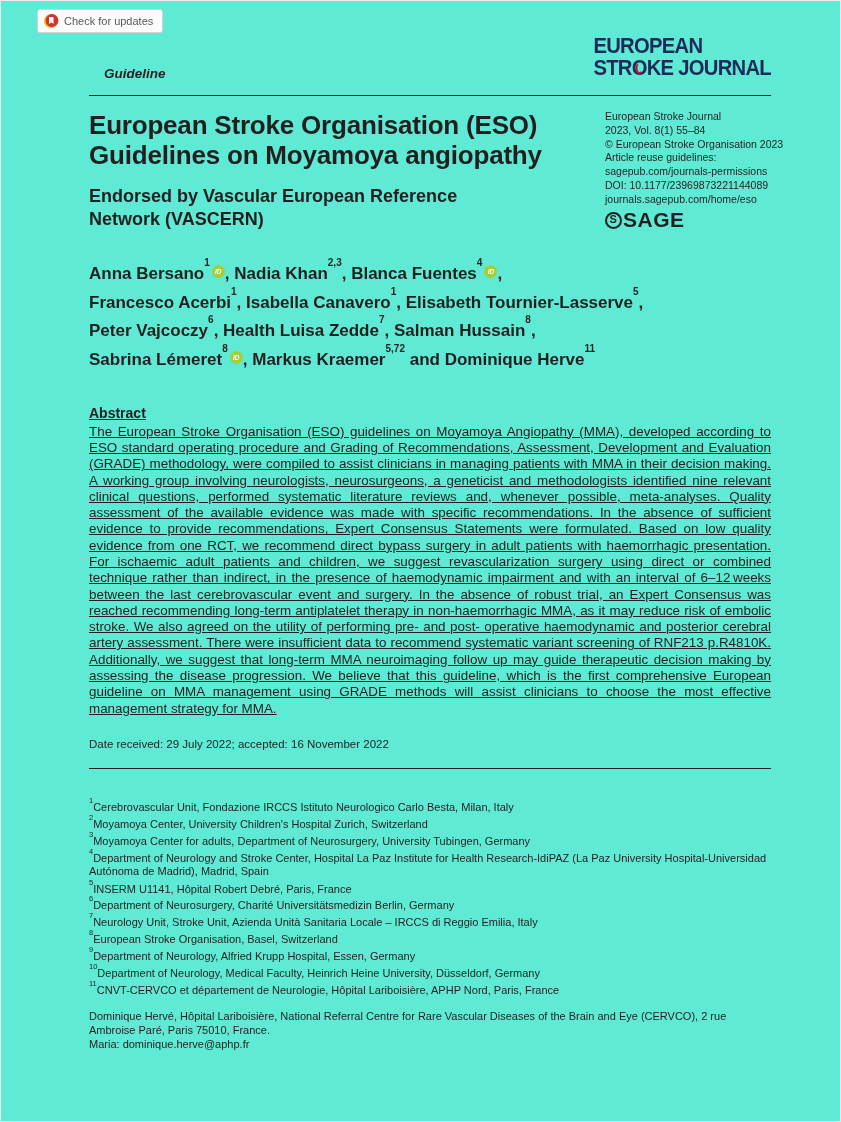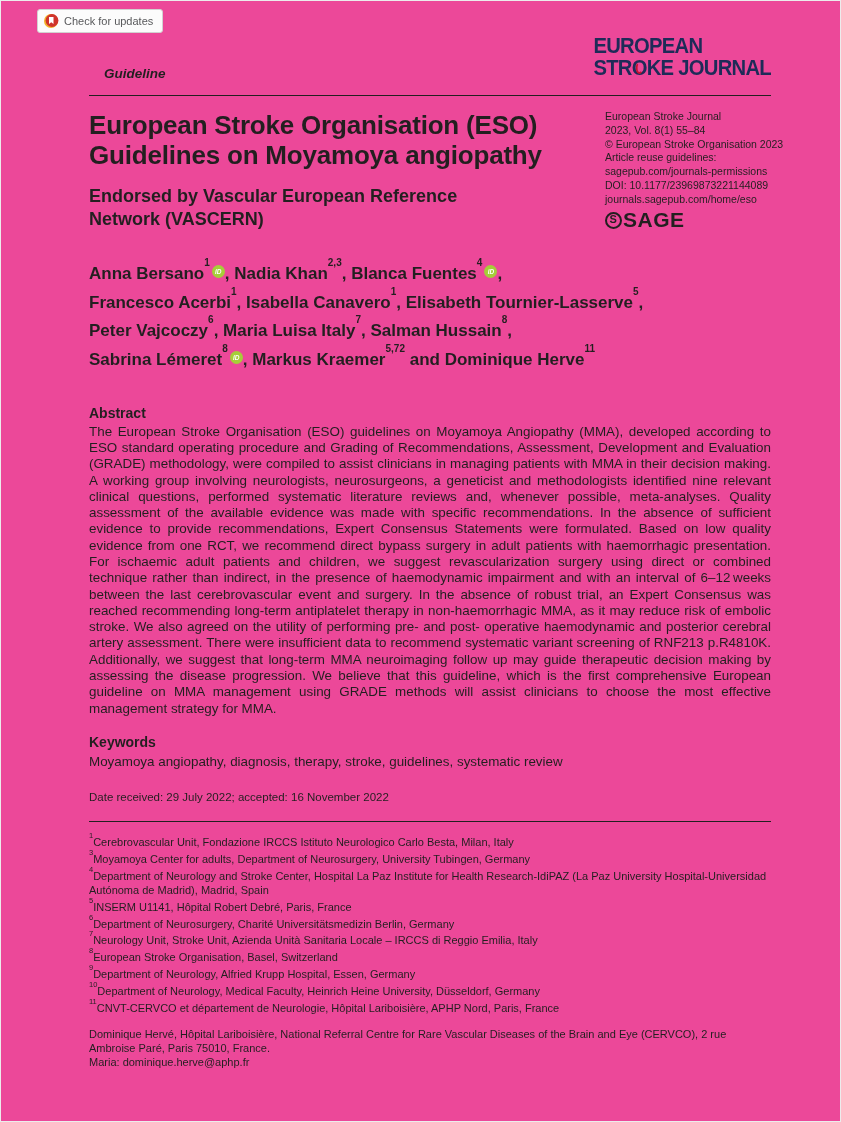--- a/index.html
+++ b/index.html
@@ -1,20 +1,20 @@
 <!DOCTYPE html>
 <html><head>
 <meta charset="utf-8">
 <style>
   * { margin:0; padding:0; box-sizing:border-box; }
   html,body { background:#ffffff; }
   body { font-family:"Liberation Sans", sans-serif; color:#231f20; }
   .page {
     position:relative; width:841px; height:1122px; margin:0 auto;
-    background:#ec4899; border:1px solid #ececec; overflow:hidden;
+    background:#5eead4; border:1px solid #ececec; overflow:hidden;
   }
   
   .crossmark-badge {
     position:absolute; top:8px; left:36px;
     display:inline-flex; align-items:center; gap:5px;
     border:1px solid #d2d2d2; border-radius:3px; background:#fcfcfc;
     padding:3px 9px 3px 5px; font-size:11px; color:#58595b; cursor:pointer;
   }
   .cm-icon { width:16px; height:16px; display:inline-block; }
   
@@ -52,30 +52,30 @@
   
   .authors { margin-top:26px; font-size:17px; font-weight:700; line-height:24px; }
   .authors sup { font-size:10px; position:relative; top:-6px; font-weight:700; }
   .orcid {
     display:inline-flex; align-items:center; justify-content:center;
     width:13px; height:13px; border-radius:50%; background:#a6ce39;
     color:#fff; font-size:6.5px; font-weight:700; font-style:italic;
     position:relative; top:-5px; margin-left:2px; cursor:pointer;
   }
   
-  .abstract { margin-top:32px; }
+  .abstract { margin-top:32px;text-decoration:underline; }
   .section-heading { font-size:14px; font-weight:700; line-height:18px; margin-bottom:2px; }
   .abstract-text { font-size:13.4px; line-height:16.3px; text-align:justify; }
   
   .keywords { margin-top:16px; }
   .keywords-text { font-size:13.4px; line-height:17px; }
   .date-line { margin-top:20px; font-size:11.5px; line-height:14px; }
   .rule2 { margin-top:17px; border-top:1.5px solid #231f20; }
   
-  .footnotes { margin-top:10px; font-size:11px; line-height:14.2px; }
+  .footnotes { margin-top:28px; font-size:11px; line-height:14.2px; }
   .footnotes sup { font-size:7.5px; position:relative; top:-3px; }
   
   .corresponding { margin-top:12px; font-size:11px; line-height:14.2px; }
   .corresponding .ca-heading { font-weight:700; font-size:11.5px; margin-bottom:1px; }
   .email-link { color:#231f20; text-decoration:none; cursor:pointer; }
 </style>
 </head>
 <body>
 
 <div class="page">
@@ -119,40 +119,37 @@
         <div class="sage-logo">
           <span class="sage-s">S</span>
             <span>SAGE</span>
         </div>
       </div>
     </div>
 
     <div class="authors">
         <div class="author-line"><span>Anna Bersano</span><sup>1</sup><span class="orcid">iD</span>, <span>Nadia Khan</span><sup>2,3</sup>, <span>Blanca Fuentes</span><sup>4</sup><span class="orcid">iD</span>,</div>
         <div class="author-line"><span>Francesco Acerbi</span><sup>1</sup>, <span>Isabella Canavero</span><sup>1</sup>, <span>Elisabeth Tournier-Lasserve</span><sup>5</sup>,</div>
-        <div class="author-line"><span>Peter Vajcoczy</span><sup>6</sup>, <span>Maria Luisa Italy</span><sup>7</sup>, <span>Salman Hussain</span><sup>8</sup>,</div>
+        <div class="author-line"><span>Peter Vajcoczy</span><sup>6</sup>, <span>Health Luisa Zedde</span><sup>7</sup>, <span>Salman Hussain</span><sup>8</sup>,</div>
         <div class="author-line"><span>Sabrina Lémeret</span><sup>8</sup><span class="orcid">iD</span>, <span>Markus Kraemer</span><sup>5,72</sup> and <span>Dominique Herve</span><sup>11</sup></div>
       </div>
 
     <div class="abstract">
       <div class="section-heading">Abstract</div>
       <div class="abstract-text">The European Stroke Organisation (ESO) guidelines on Moyamoya Angiopathy (MMA), developed according to ESO standard operating procedure and Grading of Recommendations, Assessment, Development and Evaluation (GRADE) methodology, were compiled to assist clinicians in managing patients with MMA in their decision making. A working group involving neurologists, neurosurgeons, a geneticist and methodologists identified nine relevant clinical questions, performed systematic literature reviews and, whenever possible, meta-analyses. Quality assessment of the available evidence was made with specific recommendations. In the absence of sufficient evidence to provide recommendations, Expert Consensus Statements were formulated. Based on low quality evidence from one RCT, we recommend direct bypass surgery in adult patients with haemorrhagic presentation. For ischaemic adult patients and children, we suggest revascularization surgery using direct or combined technique rather than indirect, in the presence of haemodynamic impairment and with an interval of 6–12 weeks between the last cerebrovascular event and surgery. In the absence of robust trial, an Expert Consensus was reached recommending long-term antiplatelet therapy in non-haemorrhagic MMA, as it may reduce risk of embolic stroke. We also agreed on the utility of performing pre- and post- operative haemodynamic and posterior cerebral artery assessment. There were insufficient data to recommend systematic variant screening of RNF213 p.R4810K. Additionally, we suggest that long-term MMA neuroimaging follow up may guide therapeutic decision making by assessing the disease progression. We believe that this guideline, which is the first comprehensive European guideline on MMA management using GRADE methods will assist clinicians to choose the most effective management strategy for MMA.</div>
     </div>
 
-    <div class="keywords">
-      <div class="section-heading">Keywords</div>
-      <div class="keywords-text">Moyamoya angiopathy, diagnosis, therapy, stroke, guidelines, systematic review</div>
-    </div>
 
     <div class="date-line">Date received: 29 July 2022; accepted: 16 November 2022</div>
 
     <div class="rule2"></div>
 
     <div class="footnotes">
         <div class="footnote"><sup>1</sup>Cerebrovascular Unit, Fondazione IRCCS Istituto Neurologico Carlo Besta, Milan, Italy</div>
+        <div class="footnote"><sup>2</sup>Moyamoya Center, University Children's Hospital Zurich, Switzerland</div>
         <div class="footnote"><sup>3</sup>Moyamoya Center for adults, Department of Neurosurgery, University Tubingen, Germany</div>
         <div class="footnote"><sup>4</sup>Department of Neurology and Stroke Center, Hospital La Paz Institute for Health Research-IdiPAZ (La Paz University Hospital-Universidad Autónoma de Madrid), Madrid, Spain</div>
         <div class="footnote"><sup>5</sup>INSERM U1141, Hôpital Robert Debré, Paris, France</div>
         <div class="footnote"><sup>6</sup>Department of Neurosurgery, Charité Universitätsmedizin Berlin, Germany</div>
         <div class="footnote"><sup>7</sup>Neurology Unit, Stroke Unit, Azienda Unità Sanitaria Locale – IRCCS di Reggio Emilia, Italy</div>
         <div class="footnote"><sup>8</sup>European Stroke Organisation, Basel, Switzerland</div>
         <div class="footnote"><sup>9</sup>Department of Neurology, Alfried Krupp Hospital, Essen, Germany</div>
         <div class="footnote"><sup>10</sup>Department of Neurology, Medical Faculty, Heinrich Heine University, Düsseldorf, Germany</div>
         <div class="footnote"><sup>11</sup>CNVT-CERVCO et département de Neurologie, Hôpital Lariboisière, APHP Nord, Paris, France</div>
       </div>

